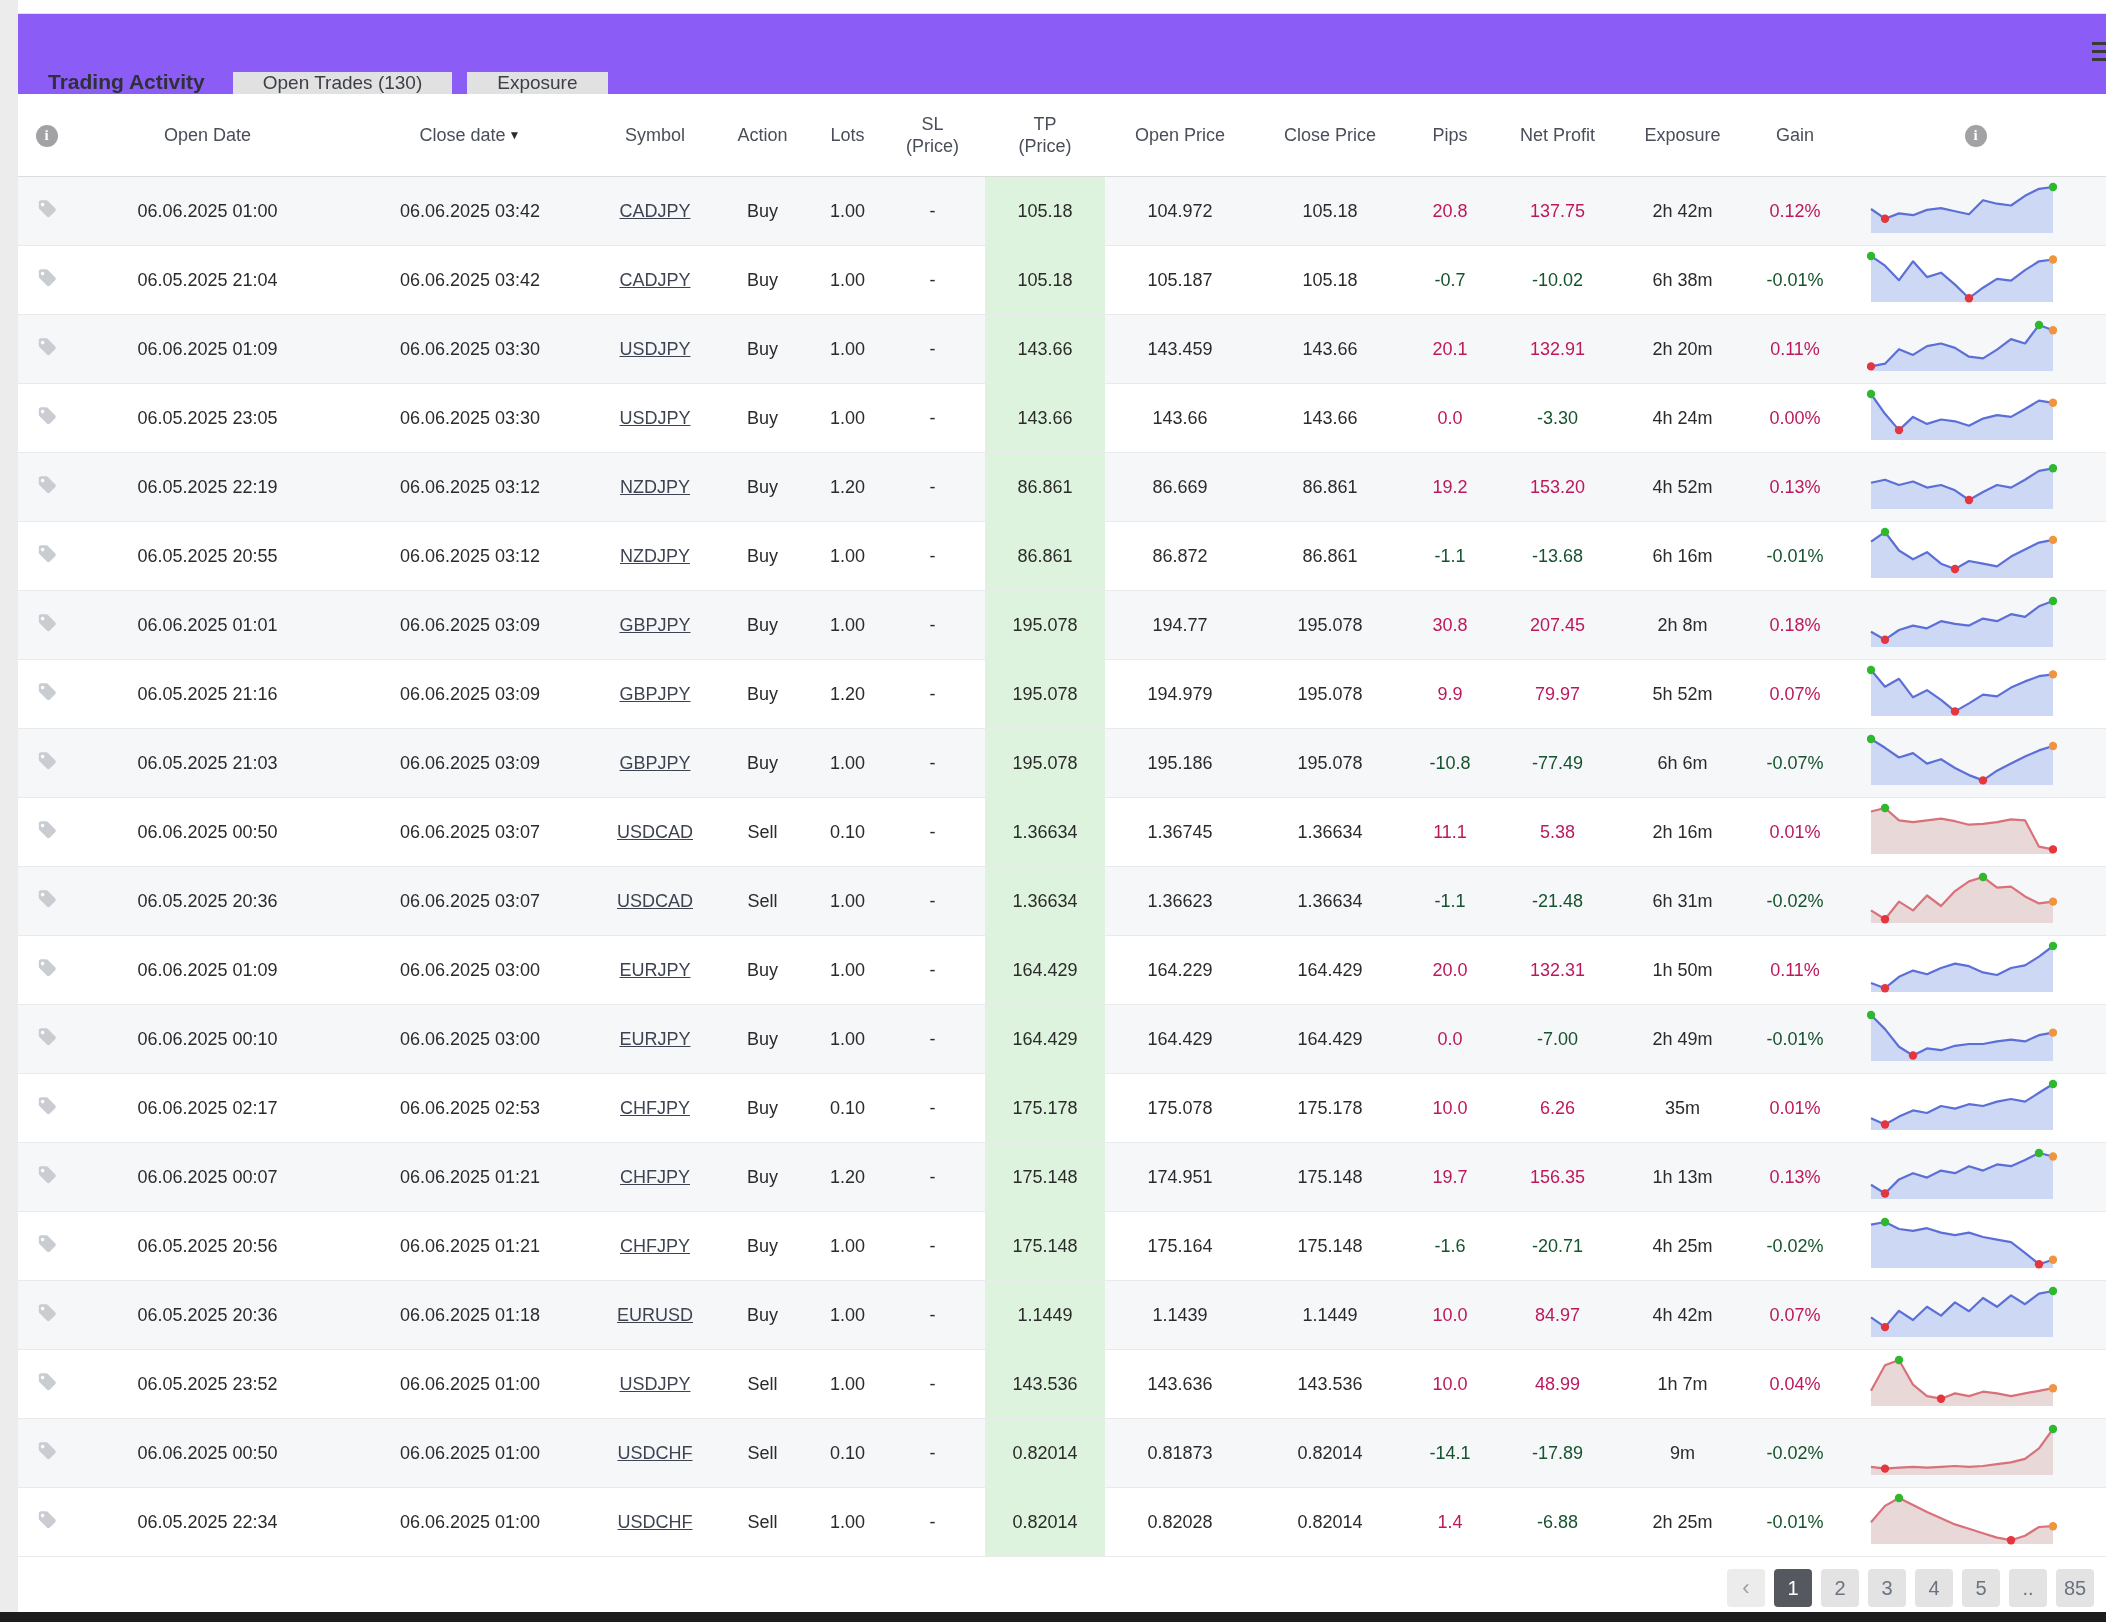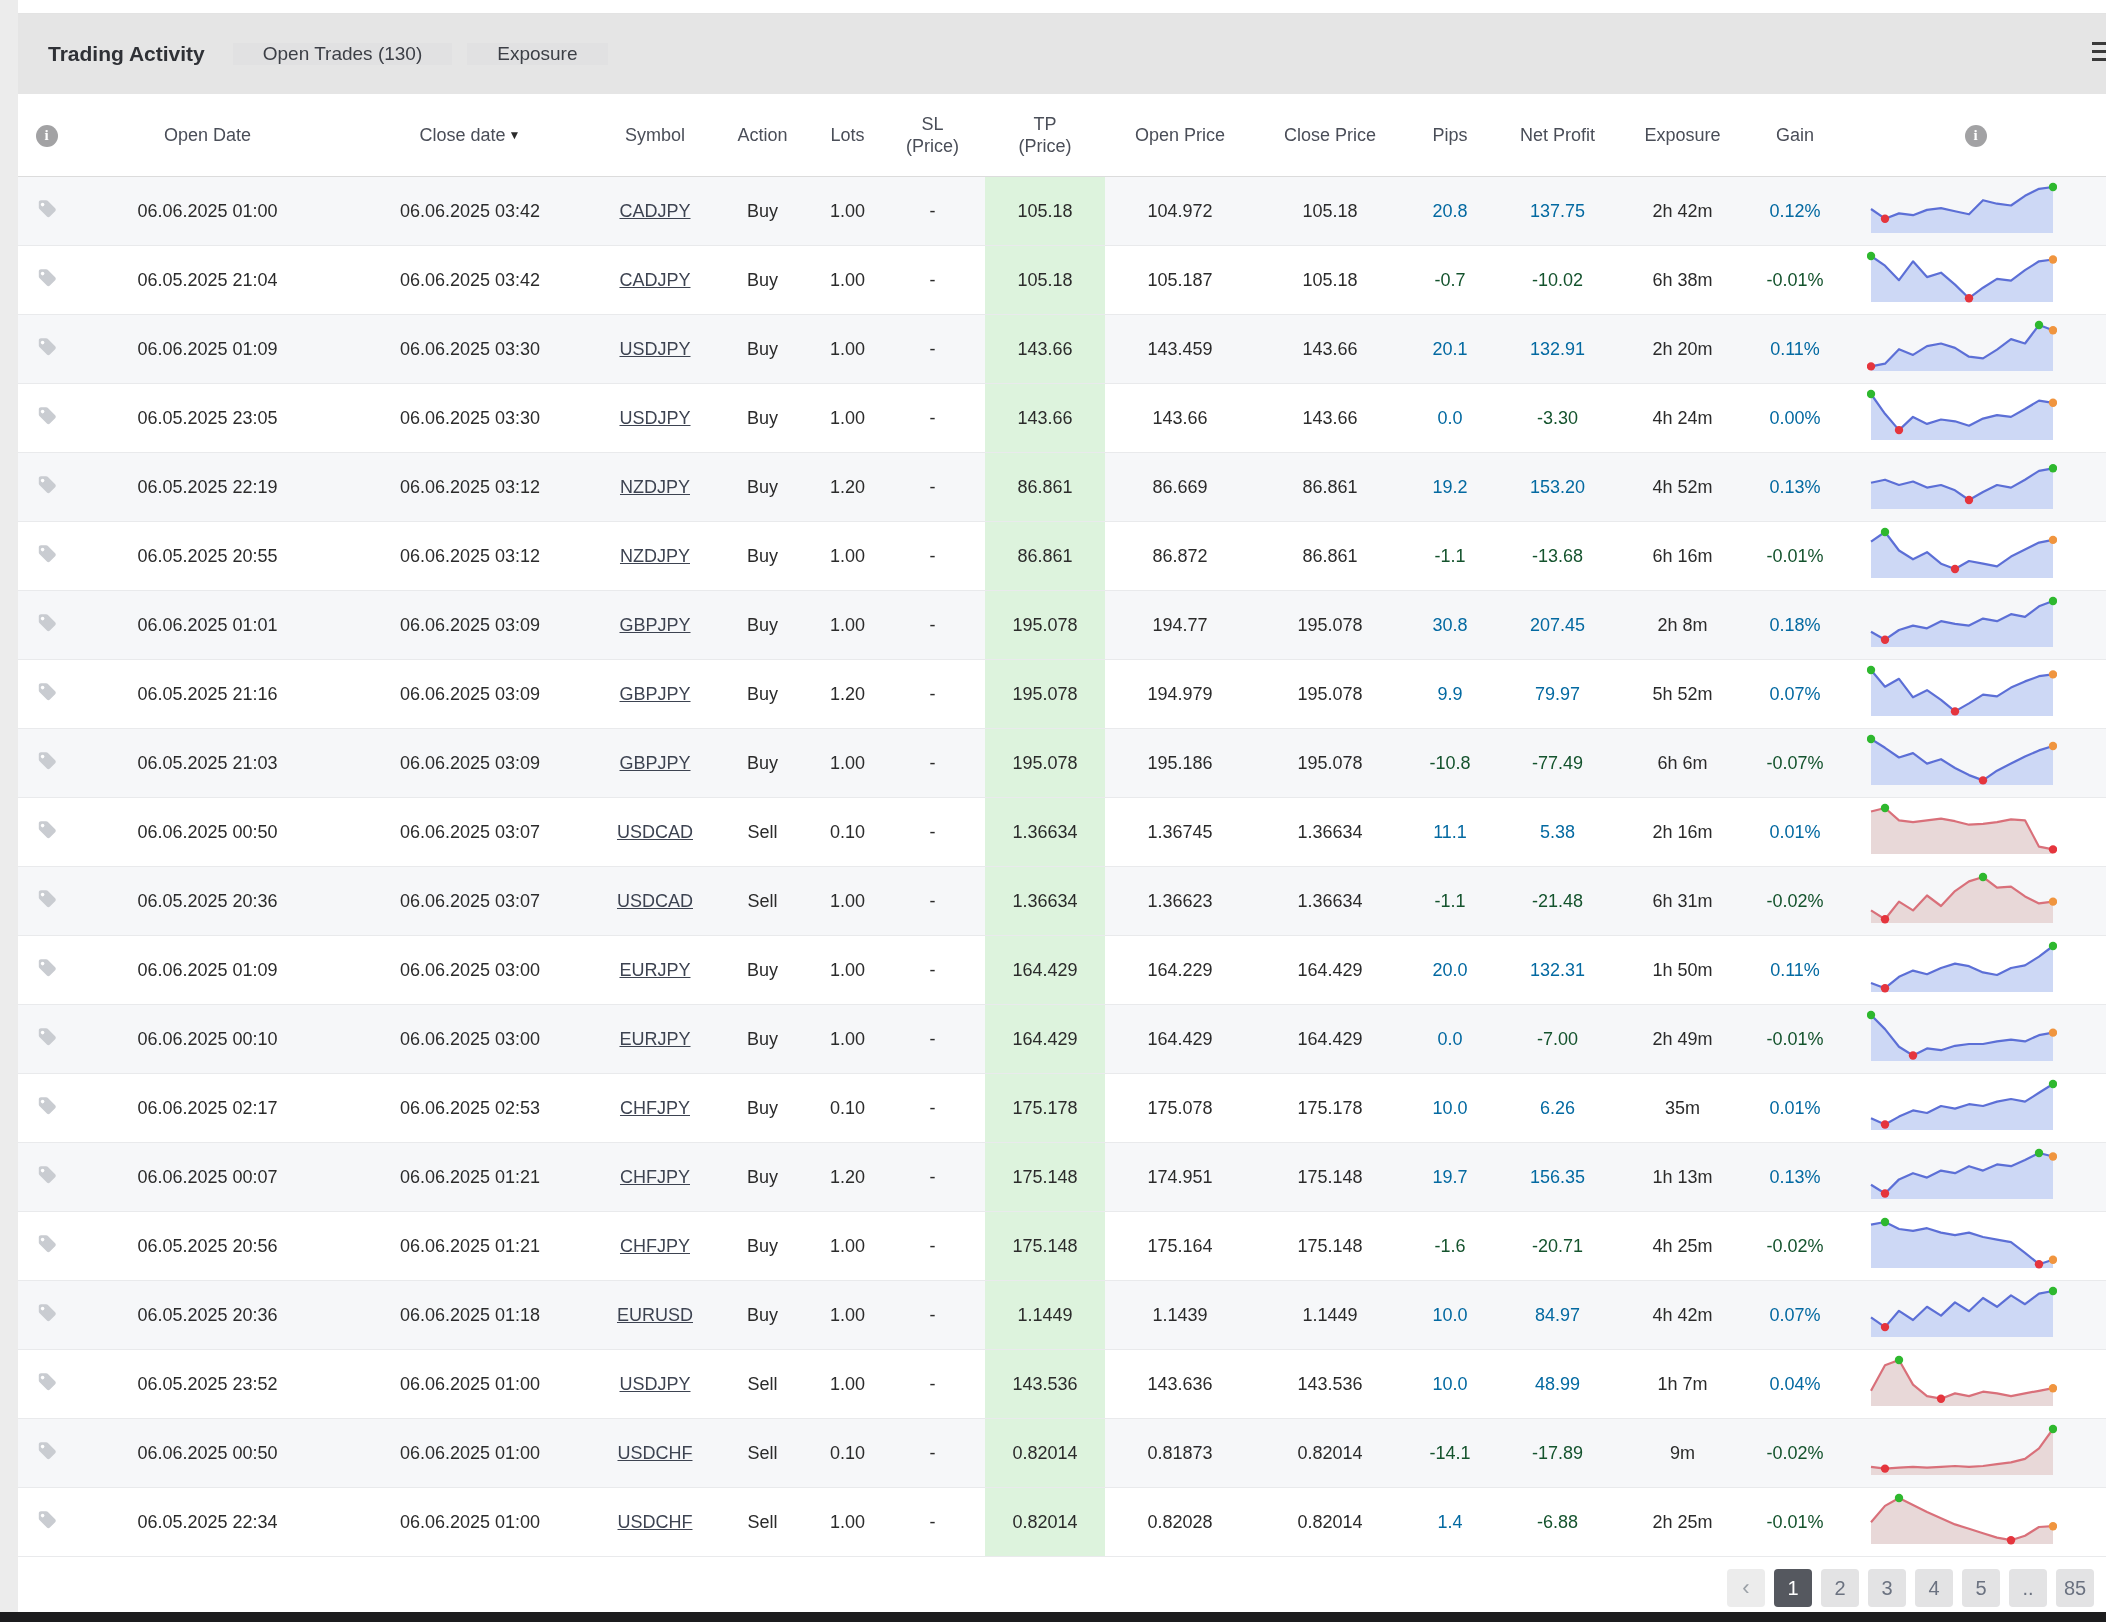--- a/index.html
+++ b/index.html
@@ -9,22 +9,22 @@
     font-family:"Liberation Sans", sans-serif;
     -webkit-font-smoothing:antialiased;
   }
   .card{
     position:absolute;left:18px;top:0;right:0;height:1612px;
     background:#ffffff;
   }
   
   .topspacer{height:13px;background:#ffffff;}
   .tabstrip{
-    height:80px;background:#e5e5e5;border-top:1px solid #e3e3e3;
-    display:flex;align-items:center;position:relative;
+    height:80px;background:#8b5cf6;border-top:1px solid #e3e3e3;
+    display:flex;align-items:flex-end;position:relative;
   }
   .activity-title{
     display:flex;align-items:center;padding:0 28px 0 30px;
     font-size:21px;font-weight:bold;color:#2f3136;
   }
   .tab{
     display:flex;align-items:center;padding:0 30px;margin-right:15px;
     font-size:19px;color:#3c3f46;background:#e1e1e2;cursor:pointer;white-space:nowrap;
   }
   .tab.active{background:#ffffff;}
@@ -40,21 +40,21 @@
     border-bottom:1px solid #dcdcdc;background:#ffffff;padding:0;line-height:1.25;
   }
   tbody td{
     height:68px;vertical-align:middle;text-align:center;
     font-size:18px;color:#2b2b2b;border-bottom:1px solid #e9eaec;padding:0;
   }
   tbody tr:nth-child(odd) td{background:#f6f7f9;}
   tbody tr:nth-child(even) td{background:#ffffff;}
   tbody td.tp-cell{background:#ddf3dd !important;}
   .sym a{color:#3d4351;text-decoration:underline;cursor:pointer;margin-top:13px;}
-  .pos{color:#0369a1;margin-top:25px;}
+  .pos{color:#be185d;margin-top:25px;}
   .neg{color:#14532d;}
   .sort-arrow{font-size:12px;color:#2b2b2b;margin-left:3px;vertical-align:2px;}
   .info-ic{
     display:inline-flex;align-items:center;justify-content:center;
     width:22px;height:22px;border-radius:50%;background:#a2a2a4;
     color:#ffffff;font-family:"Liberation Serif", serif;font-weight:bold;
     font-size:15px;cursor:pointer;
   }
   .tag-ic{display:inline-block;width:24px;height:24px;cursor:pointer;}
   .spark-wrap{display:inline-block;width:190px;height:56px;margin-right:28px;}

